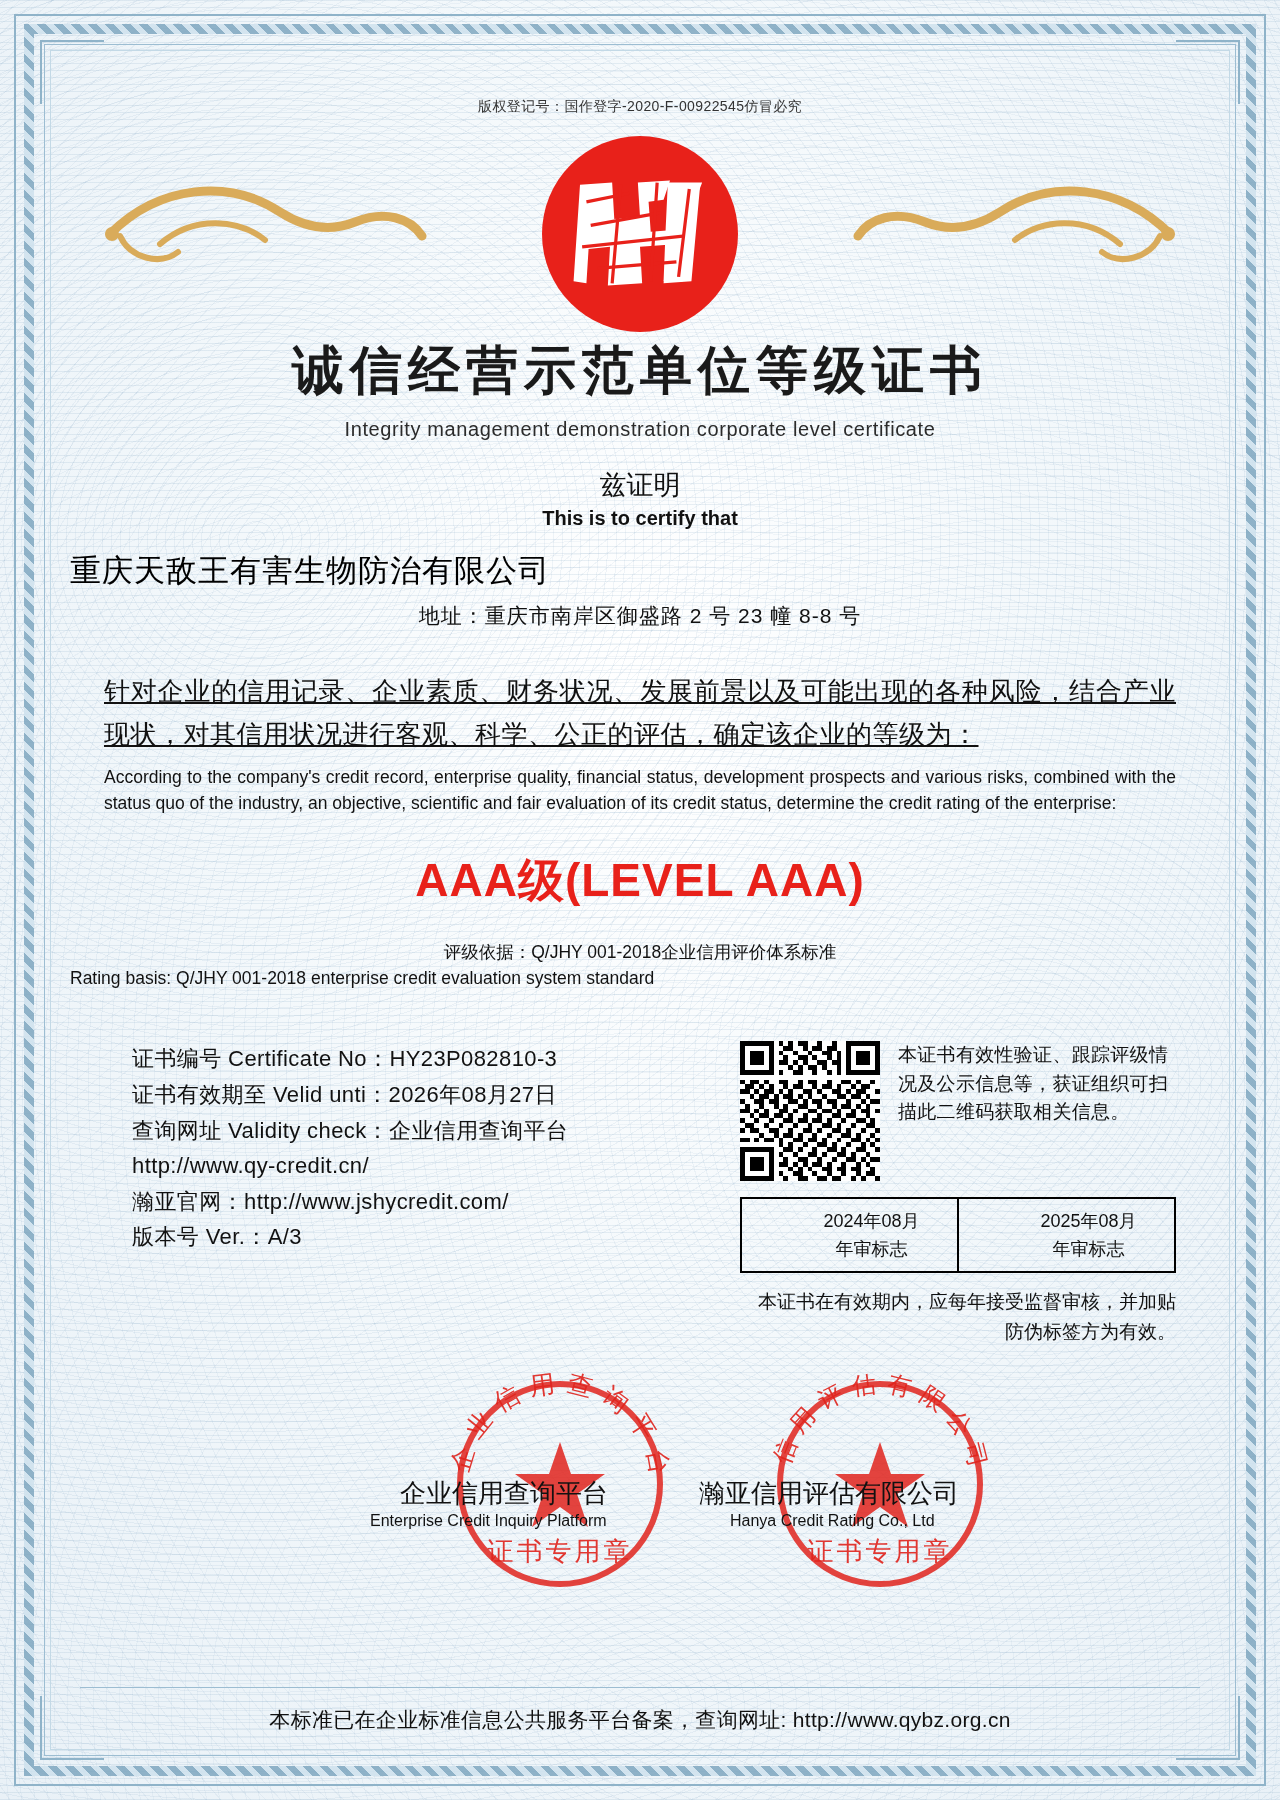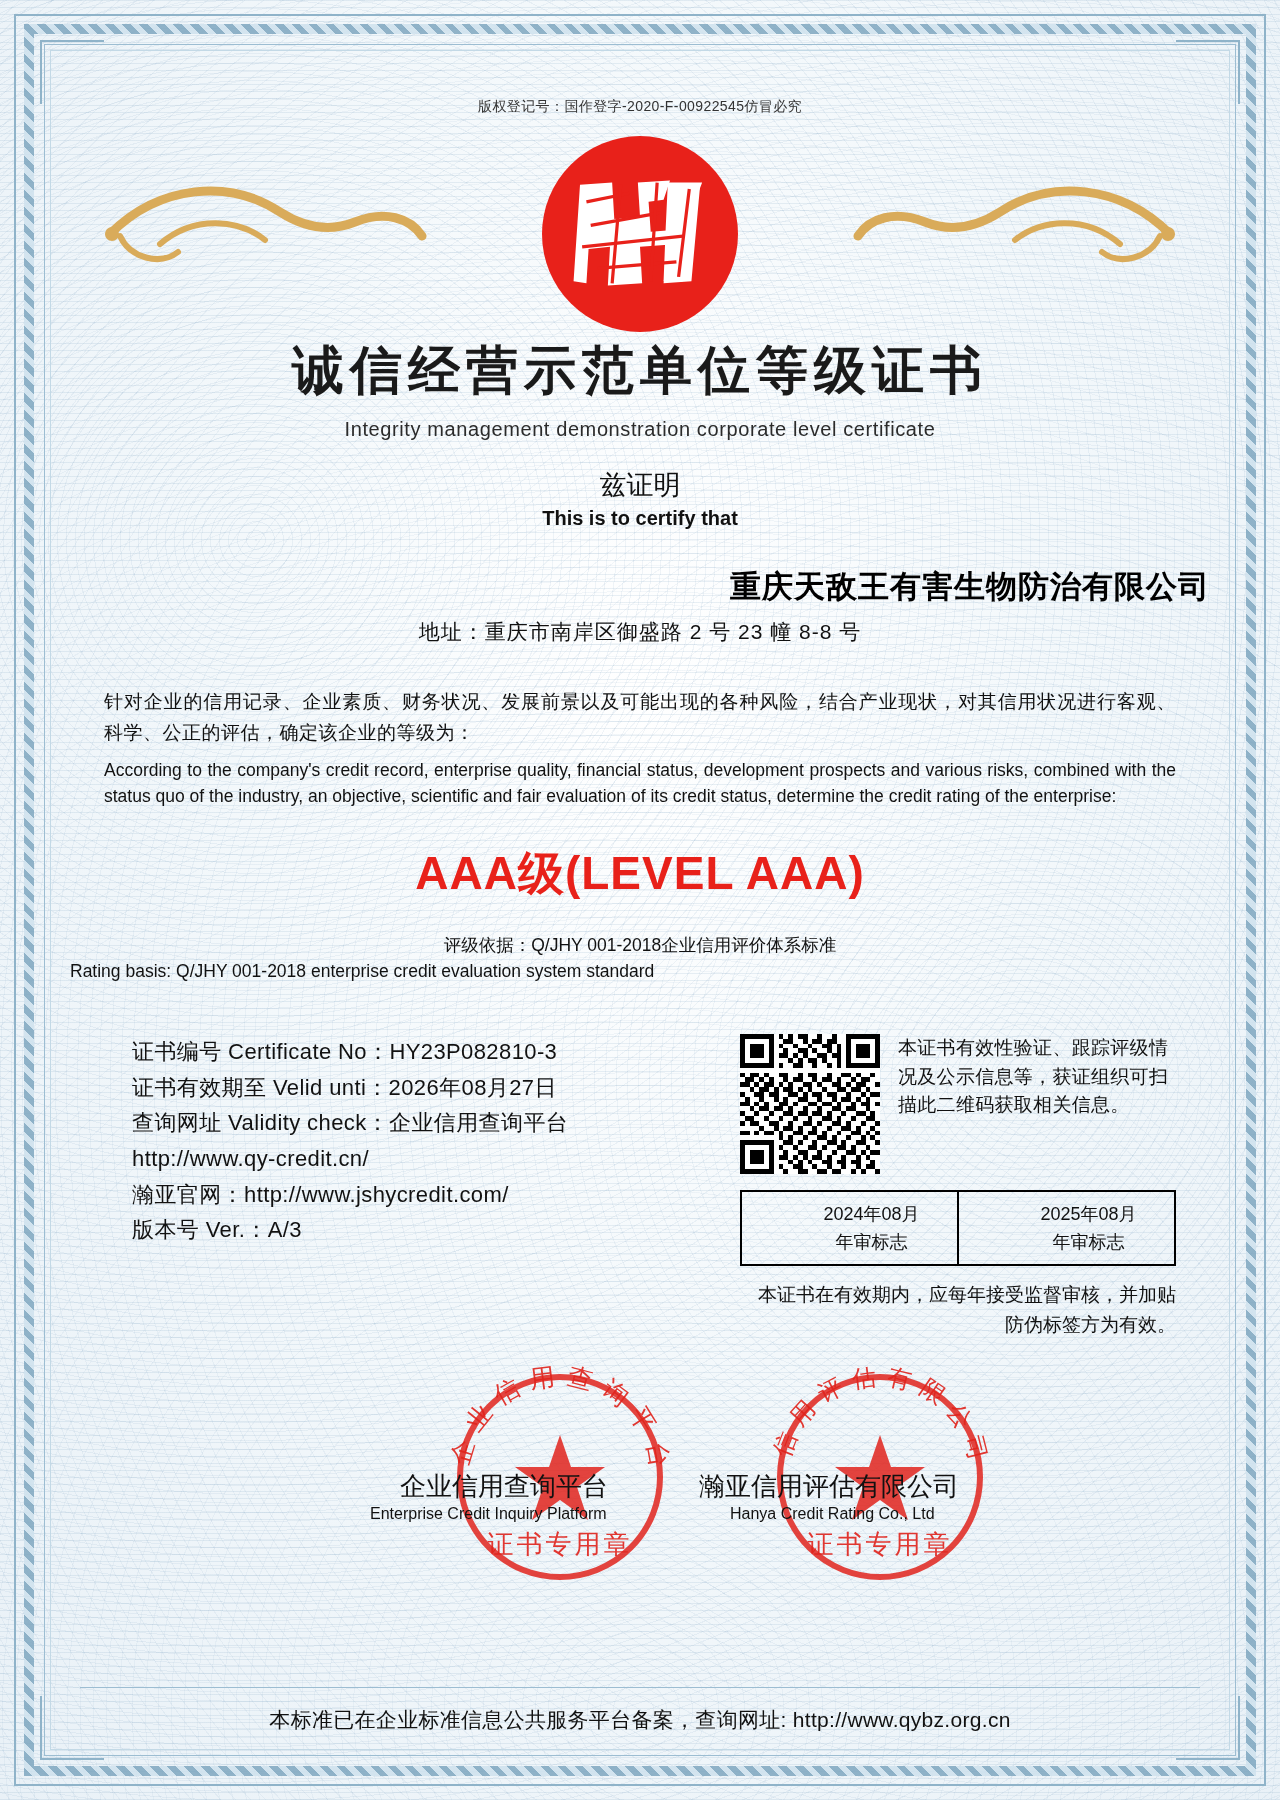--- a/index.html
+++ b/index.html
@@ -80,29 +80,29 @@
     text-align:center;margin:4px 0 0;
     font-size:52px;letter-spacing:6px;color:#1a1a1a;font-weight:700;
     font-family:"DejaVu Sans","Liberation Sans",sans-serif;
   }
   .title-en{
     text-align:center;font-size:20px;color:#2b2b2b;margin-top:12px;letter-spacing:.6px;
   }
   .certify-cn{text-align:center;font-size:27px;margin-top:26px;color:#111;}
   .certify-en{text-align:center;font-size:20px;margin-top:4px;color:#111;font-weight:600;}
   .company{
-    text-align:right;font-size:31px;font-weight:700;color:#000;margin-top:36px;letter-spacing:1px;
+    text-align:left;font-size:31px;font-weight:400;color:#000;margin-top:20px;letter-spacing:1px;
   }
   .creditcode,.address{
     text-align:center;font-size:21px;color:#111;margin-top:10px;letter-spacing:1px;
   }
 
   .para{margin-top:40px;padding:0 34px;}
   .para .cn{
-    font-size:19px;line-height:1.65;color:#111;text-align:justify;letter-spacing:.5px;
+    font-size:26px;line-height:1.65;color:#111;text-align:justify;letter-spacing:.5px;text-decoration:underline;
   }
   .para .en{
     font-size:17.5px;line-height:1.5;color:#111;margin-top:8px;text-align:justify;
   }
 
   .level{
     text-align:center;margin-top:34px;
     font-size:46px;font-weight:700;color:#e8211a;letter-spacing:1px;
   }
   .basis-cn{text-align:center;font-size:17.5px;color:#111;margin-top:28px;}

